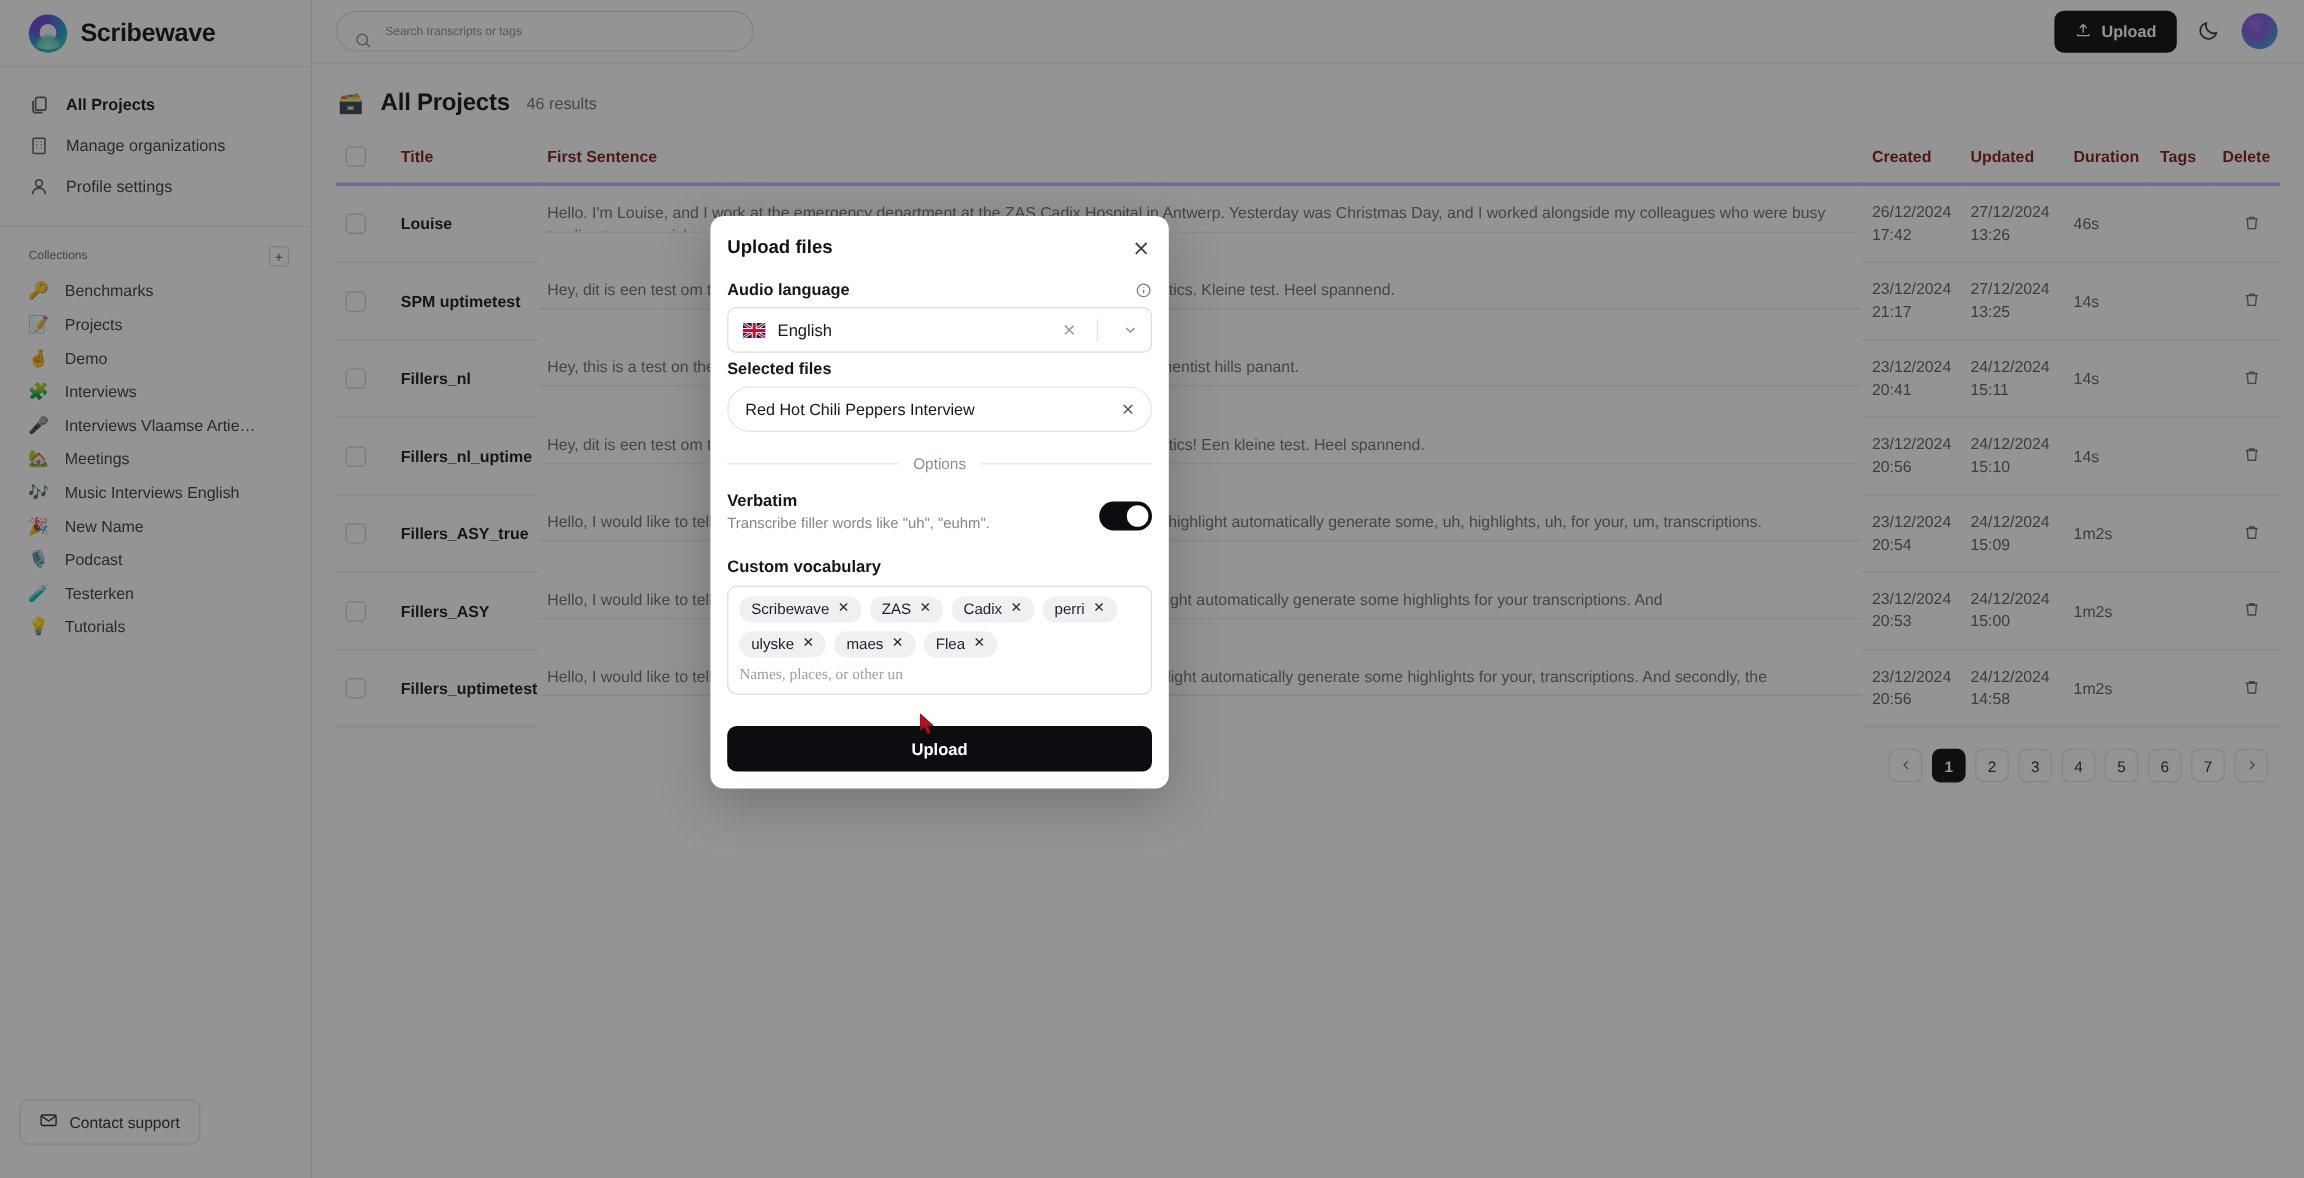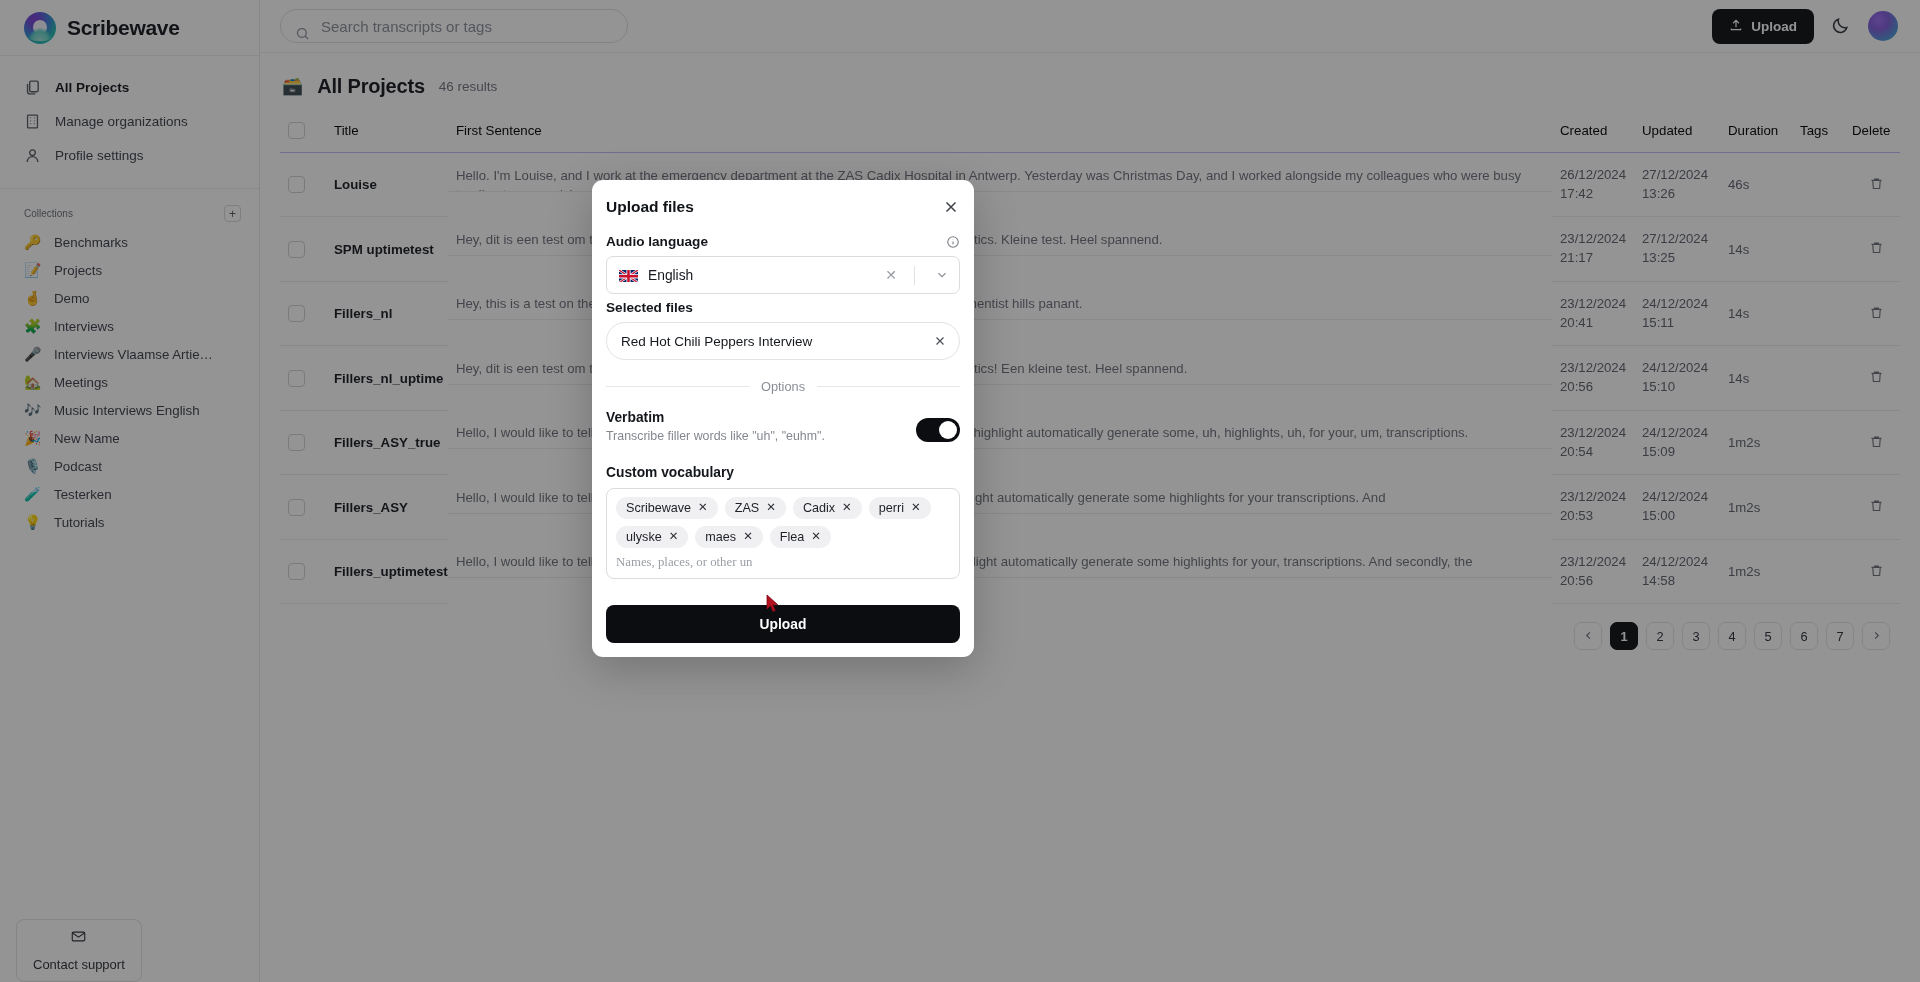--- a/index.html
+++ b/index.html
@@ -69,41 +69,41 @@
   .coll-item {
     display: flex; align-items: center; gap: 13px;
     height: 28px; padding: 0 16px 0 24px; cursor: pointer;
     color: #3b3f47; font-size: 13.3px; position: relative;
   }
   .coll-emoji { width: 17px; font-size: 14px; text-align: center; flex: 0 0 17px; line-height: 1; }
   .coll-label { white-space: nowrap; overflow: hidden; text-overflow: ellipsis; flex: 1; }
   .trash-ico { width: 14px; height: 14px; color: #8d9198; opacity: 0; }
 
   .support {
-    position: absolute; left: 16px; bottom: 0;
+    position: absolute; left: 16px; bottom: 28px;
     display: flex; align-items: center; gap: 10px;
     border: 1px solid #e2e2e6; border-radius: 8px;
-    padding: 9px 16px; font-size: 13px; color: #2c2f35; cursor: pointer; background: #fff; flex-direction: column;
+    padding: 9px 16px; font-size: 13px; color: #2c2f35; cursor: pointer; background: #fff;
   }
   .support svg { width: 15px; height: 15px; }
 
   
   .main { flex: 1; display: flex; flex-direction: column; min-width: 0; background: #fff; }
   .topbar {
     height: 53px; display: flex; align-items: center;
     padding: 0 22px 0 20px; border-bottom: 1px solid #ececec; gap: 14px;
   }
   .search {
     position: relative; width: 348px; height: 34px; margin-left: 0;
     border: 1px solid #e0e0e4; border-radius: 18px; display: flex; align-items: center;
     padding: 0 14px 0 40px;
   }
   .search svg { position: absolute; left: 14px; width: 15px; height: 15px; color: #8b8f96; }
   .search input {
-    border: 0; outline: 0; width: 100%; font-size: 15px; color: #2c2f35;
+    border: 0; outline: 0; width: 100%; font-size: 10px; color: #2c2f35;
     font-family: "Liberation Sans", sans-serif; background: transparent;
   }
   .search input::placeholder { color: #8b8f96; }
   .topbar-spacer { flex: 1; }
   .upload-btn {
     display: flex; align-items: center; gap: 8px;
     background: #0b0d10; color: #fff; border: 0; border-radius: 8px;
     height: 35px; padding: 0 17px; font-size: 13.5px; font-weight: bold;
     cursor: pointer; font-family: "Liberation Sans", sans-serif;
   }
@@ -117,22 +117,22 @@
   }
 
   .content { flex: 1; padding: 16px 20px 0 20px; overflow: hidden; position: relative; }
   .page-head { display: flex; align-items: center; gap: 14px; padding: 6px 0 14px 2px; }
   .page-emoji { font-size: 17px; }
   .page-title { font-size: 20px; font-weight: bold; color: #13161b; letter-spacing: -0.2px; }
   .results { font-size: 13.5px; color: #70747b; }
 
   table { width: 100%; border-collapse: collapse; table-layout: fixed; }
   thead th {
-    text-align: left; font-size: 13.3px; font-weight: normal; color: #000000;
-    padding: 10px 8px 13px 8px; border-bottom: 1px solid #c4b5fd;
+    text-align: left; font-size: 13.3px; font-weight: bold; color: #7f1d1d;
+    padding: 10px 8px 13px 8px; border-bottom: 3px solid #c4b5fd;
   }
   .col-chk { width: 46px; }
   .col-title { width: 122px; }
   .col-first { width: auto; }
   .col-created { width: 82px; }
   .col-updated { width: 86px; }
   .col-dur { width: 72px; }
   .col-tags { width: 52px; }
   .col-del { width: 56px; }
   tbody td {

